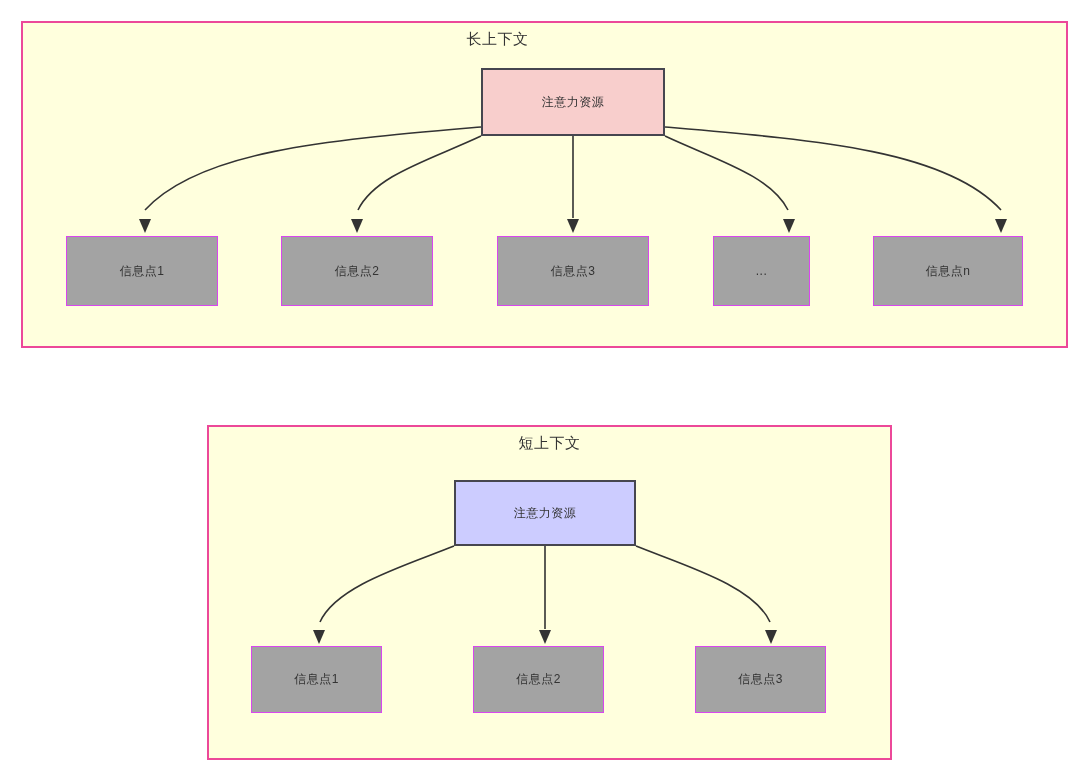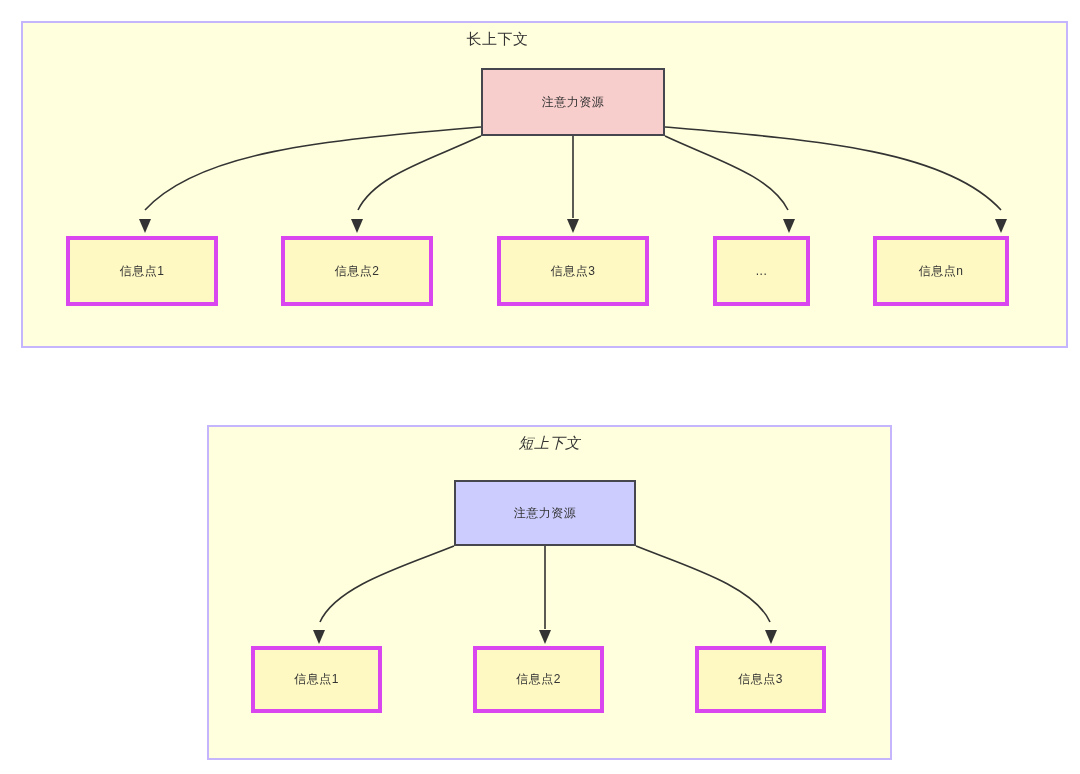--- a/index.html
+++ b/index.html
@@ -23,35 +23,34 @@
   .svg-layer {
     position: absolute;
     left: 0; top: 0;
     width: 1080px;
     height: 774px;
     pointer-events: none;
   }
   .container-box {
     position: absolute;
     background: #ffffdd;
-    border: 2px solid #c4b5fd;
+    border: 2px solid #ec4899;
     box-sizing: border-box;
   }
   #long-context-container {
     left: 21px;
     top: 21px;
     width: 1047px;
     height: 327px;
   }
   #short-context-container {
     left: 207px;
     top: 425px;
     width: 685px;
     height: 335px;
-    font-style: italic;
   }
   .container-title {
     position: absolute;
     width: 100%;
     text-align: center;
     font-size: 15px;
     color: #333333;
     letter-spacing: 0.5px;
     line-height: 18px;
   }
@@ -75,30 +74,30 @@
   }
   .node-attention-red {
     background: #f8cecc;
     border: 2px solid #46464f;
   }
   .node-attention-blue {
     background: #ccccff;
     border: 2px solid #46464f;
   }
   .node-info {
-    background: #fef9c3;
-    border: 4px solid #d946ef;
+    background: #a3a3a3;
+    border: 1px solid #d946ef;
   }
   
   #long-attention { left: 481px; top: 68px; width: 184px; height: 68px; }
   #long-info-1 { left: 66px;  top: 236px; width: 152px; height: 70px; }
   #long-info-2 { left: 281px; top: 236px; width: 152px; height: 70px; }
   #long-info-3 { left: 497px; top: 236px; width: 152px; height: 70px; }
   #long-info-4 { left: 713px; top: 236px; width: 97px;  height: 70px; }
-  #long-info-5 { left: 873px; top: 236px; width: 136px; height: 70px; }
+  #long-info-5 { left: 873px; top: 236px; width: 150px; height: 70px; }
   
   #short-attention { left: 454px; top: 480px; width: 182px; height: 66px; }
   #short-info-1 { left: 251px; top: 646px; width: 131px; height: 67px; }
   #short-info-2 { left: 473px; top: 646px; width: 131px; height: 67px; }
   #short-info-3 { left: 695px; top: 646px; width: 131px; height: 67px; }
   .edge {
     fill: none;
     stroke: #333333;
     stroke-width: 1.6;
   }

